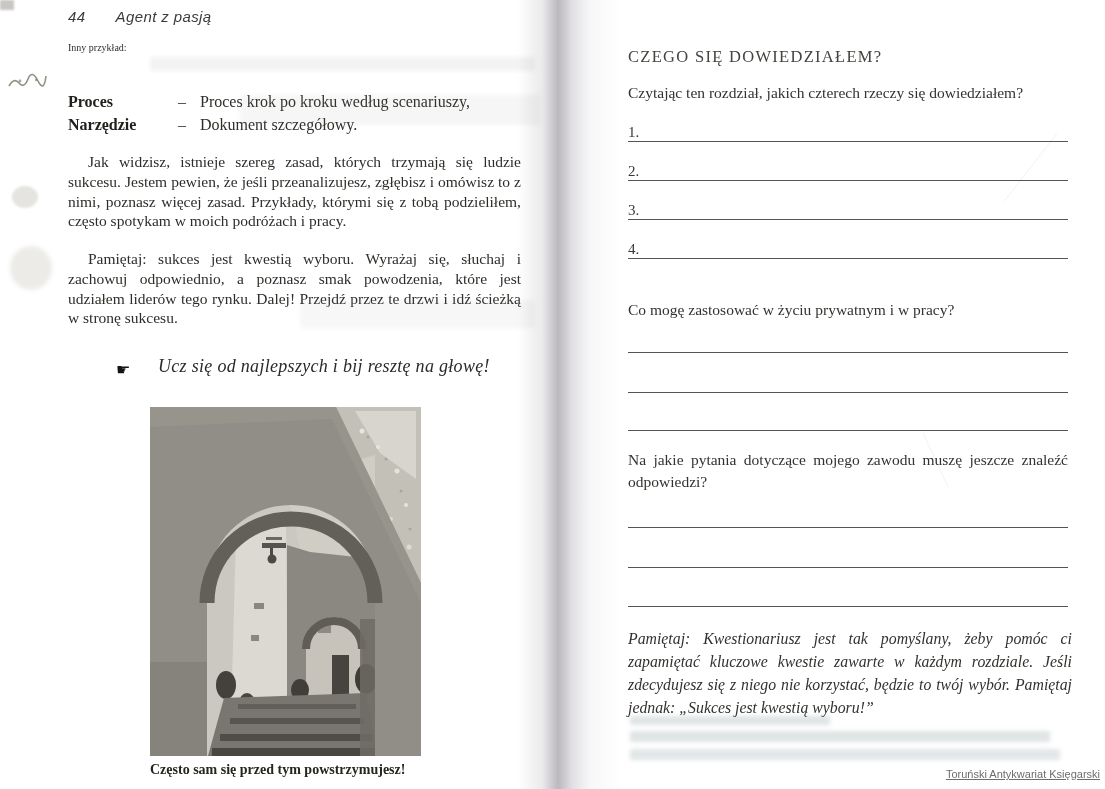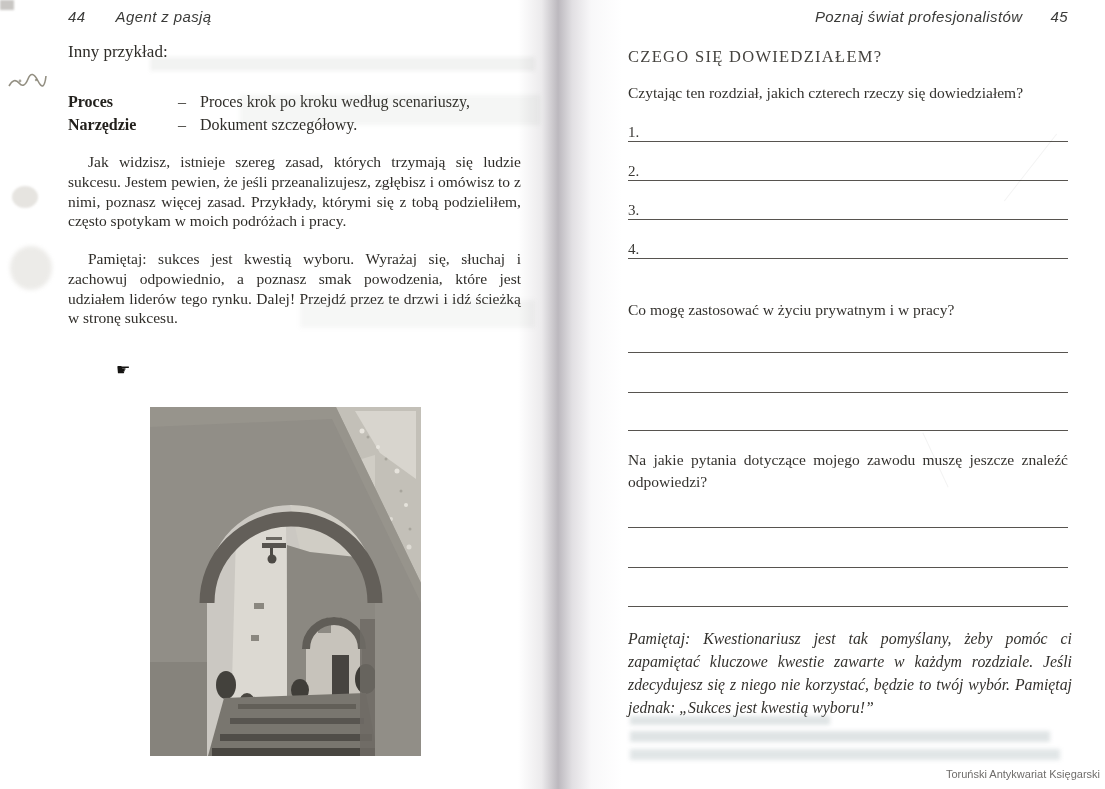--- a/index.html
+++ b/index.html
@@ -12,21 +12,21 @@
   .abs{position:absolute;}
 
   
   .page-header{font-family:"Liberation Sans","DejaVu Sans",sans-serif;font-style:italic;font-size:15px;color:#3b3b39;letter-spacing:.4px;}
   .lp-header{left:68px;top:8px;}
   .lp-header .pagenum{margin-right:30px;}
   .rp-header{left:628px;top:8px;width:440px;text-align:right;}
   .rp-header .pagenum{margin-left:28px;}
 
   
-  .intro{left:68px;top:42px;font-size:17px;}
+  .intro{left:68px;top:42px;font-size:10px;}
   .def-row{left:68px;font-size:16px;white-space:nowrap;}
   .def-row .term{display:inline-block;width:110px;font-weight:bold;color:#22201c;}
   .def-row .dash{display:inline-block;width:22px;color:#3a3834;}
   .body-par{left:68px;width:453px;font-size:15.5px;line-height:19.8px;text-align:justify;text-indent:20px;color:#2f2d29;}
   .quote-icon{left:116px;top:360px;font-size:16px;color:#151412;font-family:"DejaVu Sans",sans-serif;}
   .quote-text{left:158px;top:356px;font-size:18px;font-style:italic;color:#2b2a26;letter-spacing:.3px;}
   .photo-frame{left:150px;top:407px;width:271px;height:349px;}
   .photo-frame svg{display:block;width:100%;height:100%;}
   .caption{left:150px;top:762px;font-size:14px;font-weight:bold;color:#272520;}
 
@@ -44,21 +44,21 @@
   .gutter{left:518px;top:0;width:118px;height:789px;
     background:linear-gradient(to right,
       rgba(150,144,152,0) 0%,
       rgba(148,141,150,0.18) 20%,
       rgba(122,115,126,0.50) 34%,
       rgba(168,162,172,0.34) 46%,
       rgba(214,210,218,0.16) 62%,
       rgba(255,255,255,0) 88%);}
   .smudge{border-radius:50%;}
   .ghost{filter:blur(2px);}
-  .wm{right:5px;top:768px;font-family:"Liberation Sans","DejaVu Sans",sans-serif;font-size:11px;color:#6f6d6b;}
+  .wm{right:5px;top:768px;font-family:"Liberation Sans","DejaVu Sans",sans-serif;font-size:11px;color:#6f6d6b;text-decoration:underline;}
   .crease{background:rgba(0,0,0,0.05);}
 </style>
 </head>
 <body>
 
 <div id="scan">
 
   <div class="abs lp-header page-header">
     <span class="pagenum">44</span><span>Agent z pasją</span>
   </div>
@@ -69,20 +69,21 @@
     <span class="term">Narzędzie</span><span class="dash">–</span><span>Dokument szczegółowy.</span>
   </div>
   <div class="abs def-row" style="top:93px;">
     <span class="term">Proces</span><span class="dash">–</span><span>Proces krok po kroku według scenariuszy,</span>
   </div>
 
   <div class="abs body-par" style="top:152px;">Jak widzisz, istnieje szereg zasad, których trzymają się ludzie sukcesu. Jestem pewien, że jeśli przeanalizujesz, zgłębisz i omówisz to z nimi, poznasz więcej zasad. Przykłady, którymi się z tobą podzieliłem, często spotykam w moich podróżach i pracy.</div>
   <div class="abs body-par" style="top:249px;">Pamiętaj: sukces jest kwestią wyboru. Wyrażaj się, słuchaj i zachowuj odpowiednio, a poznasz smak powodzenia, które jest udziałem liderów tego rynku. Dalej! Przejdź przez te drzwi i idź ścieżką w stronę sukcesu.</div>
 
   <span class="abs quote-icon">☛</span>
+  <div class="abs quote-text">Ucz się od najlepszych i bij resztę na głowę!</div>
 
   <div class="abs photo-frame">
     <svg viewBox="0 0 271 349" preserveAspectRatio="none">
       <rect x="0" y="0" width="271" height="349" fill="#cbc8c2"></rect>
       <polygon points="0,0 28,0 28,10 13,10 13,44 0,44" fill="#d8d5cf"></polygon>
       <g>
         <polygon points="186,0 271,0 271,176 233,156" fill="#c3c0b8"></polygon>
         <polygon points="205,4 266,4 266,72 230,46" fill="#d8d5ce"></polygon>
         <circle cx="212" cy="24" r="2.5" fill="#e8e5de"></circle>
           <circle cx="228" cy="40" r="2" fill="#e8e5de"></circle>
@@ -128,24 +129,22 @@
       <g>
         <path d="M0,0 L186,0 L271,176 L271,349 L0,349 Z M57,349 L57,182 A84,84 0 0 1 225,182 L225,349 Z" fill-rule="evenodd" fill="#918e87"></path>
         <path d="M57,196 A84,84 0 0 1 225,196" stroke="#635f59" stroke-width="15" fill="none"></path>
         <rect x="210" y="212" width="15" height="137" fill="#6e6b65" opacity="0.85"></rect>
         <rect x="0" y="255" width="57" height="94" fill="#86837c"></rect>
         <polygon points="0,0 186,0 271,176 271,196 182,12 0,20" fill="#9b9890" opacity="0.6"></polygon>
       </g>
     </svg>
   </div>
 
+  <div class="abs caption">Często sam się przed tym powstrzymujesz!</div>
 
-  <div class="abs rp-header page-header">
-    <span>Poznaj świat profesjonalistów</span><span class="pagenum">45</span>
-  </div>
 
   <div class="abs heading">CZEGO SIĘ DOWIEDZIAŁEM?</div>
   <div class="abs question q1">Czytając ten rozdział, jakich czterech rzeczy się dowiedziałem?</div>
 
   <div class="abs num-row" style="top:124px;">
     <span>1.</span>
   </div>
   <div class="abs num-row" style="top:163px;">
     <span>2.</span>
   </div>

